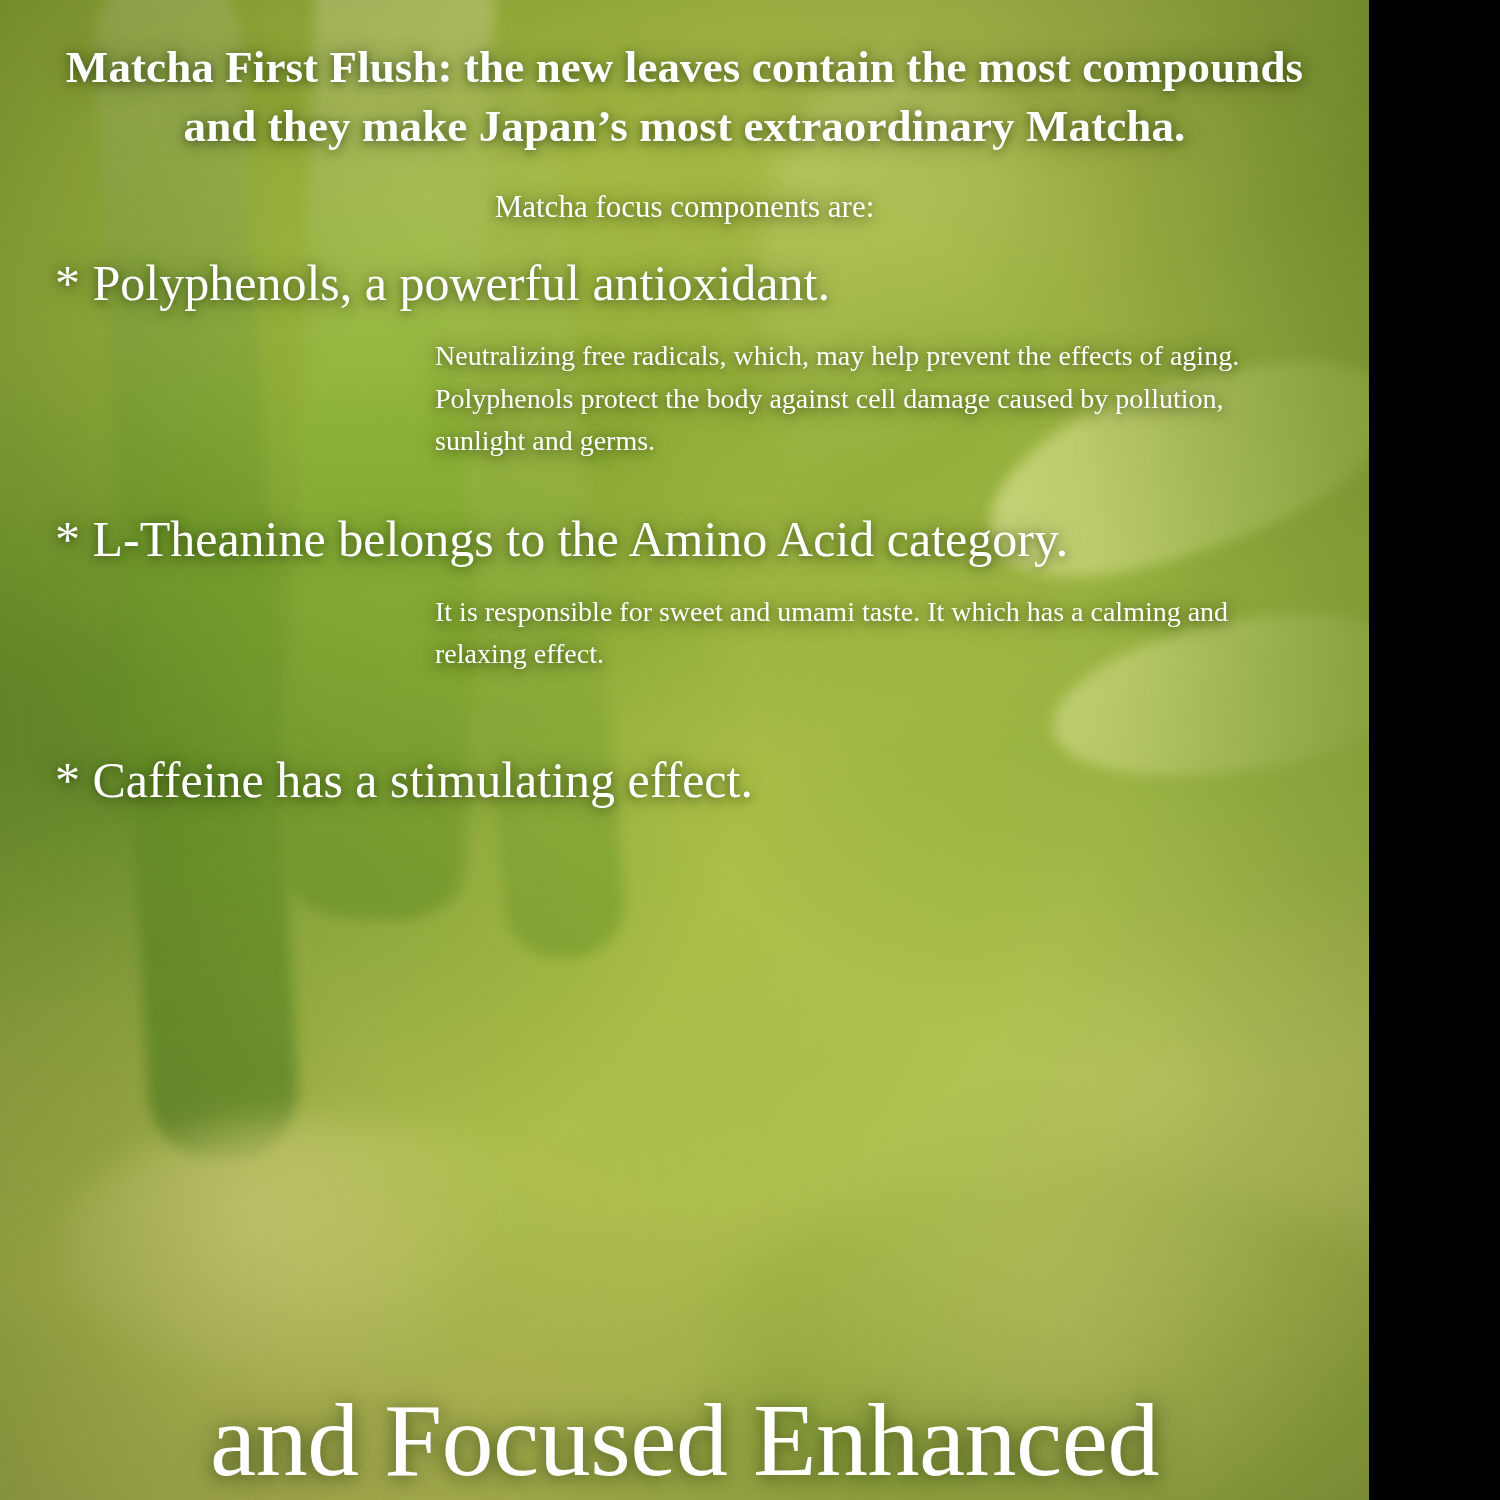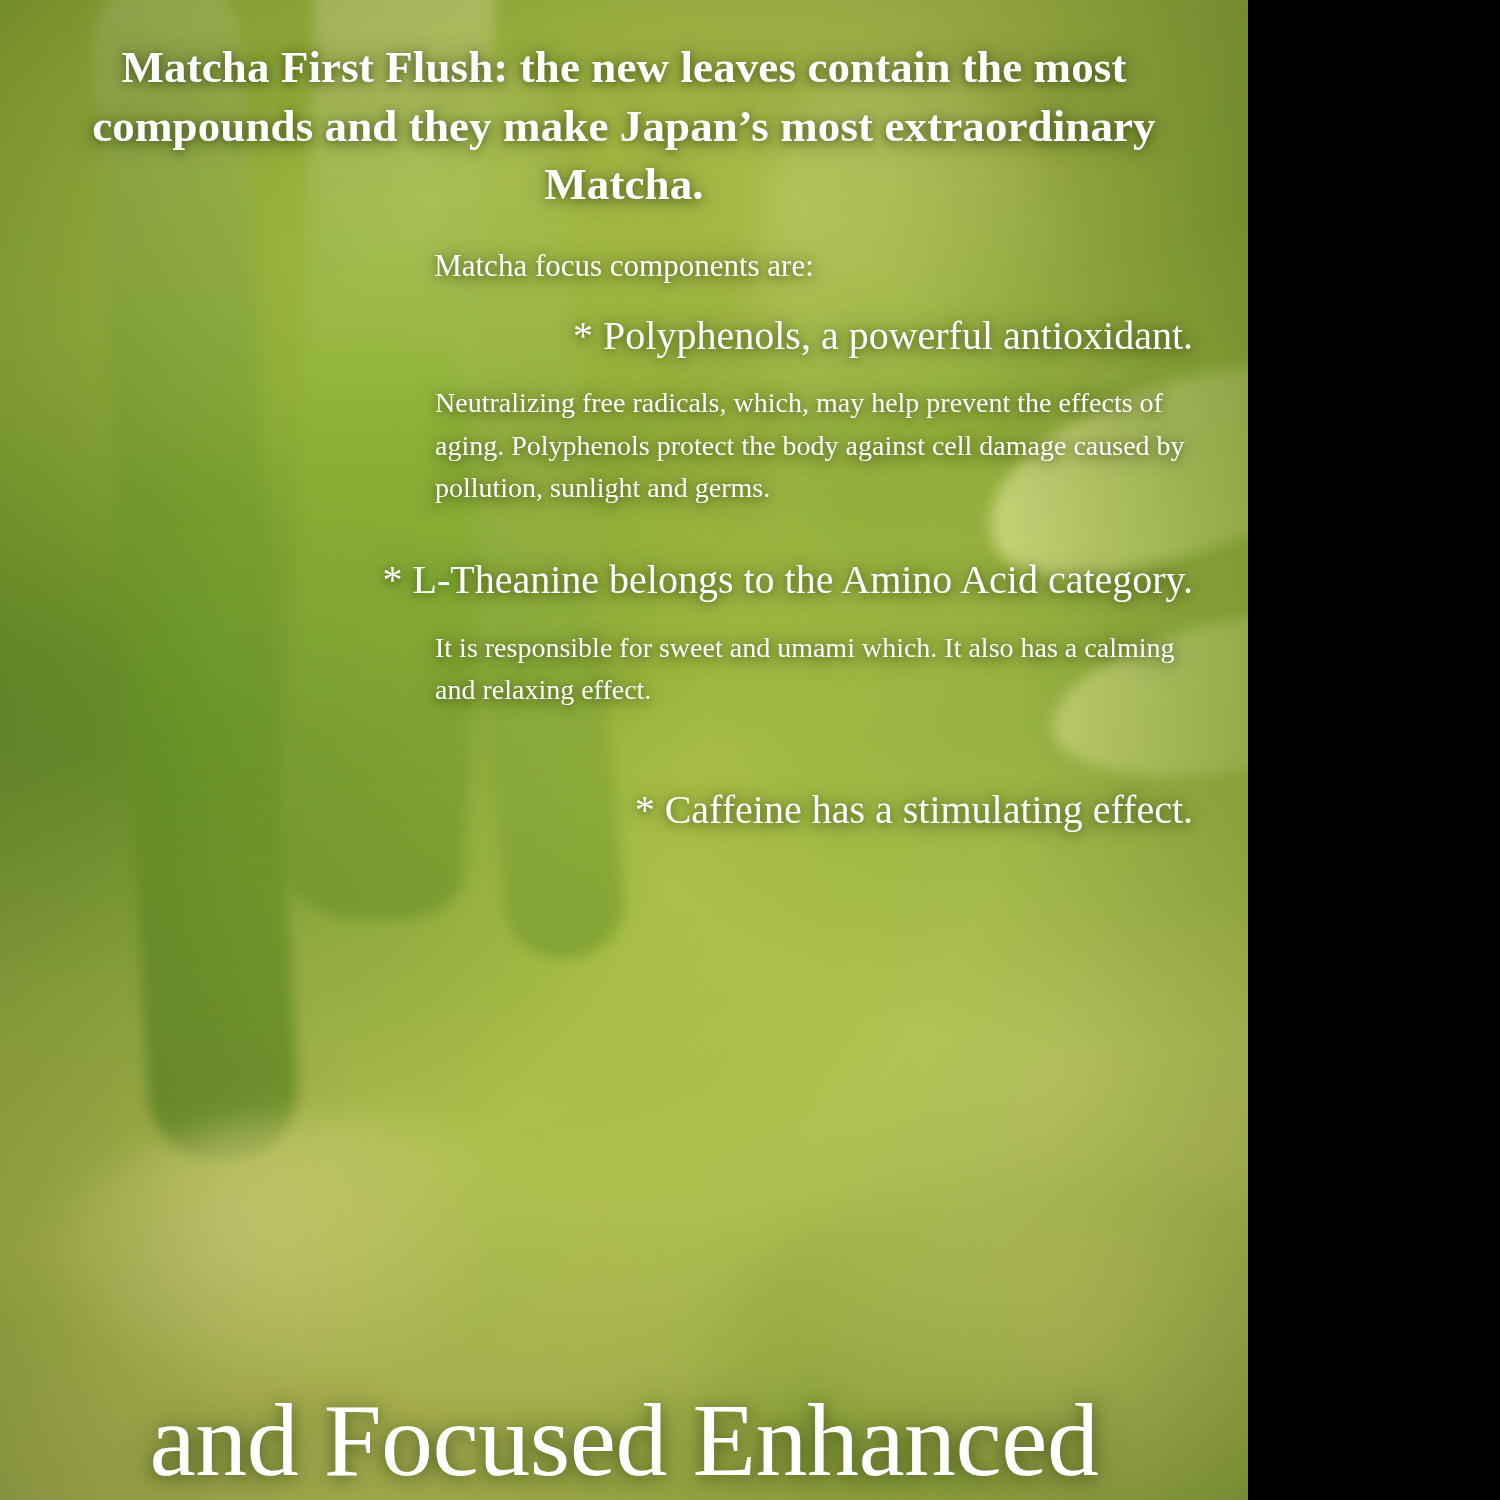--- a/index.html
+++ b/index.html
@@ -2,21 +2,21 @@
 <html><head>
 <meta charset="utf-8">
 <style>
   html, body {
     margin: 0;
     padding: 0;
     background: #000;
   }
   #poster {
     position: relative;
-    width: 1248px;
+    width: 1369px;
     height: 1500px;
     overflow: hidden;
     font-family: "Liberation Serif", "DejaVu Serif", serif;
     color: #ffffff;
   }
 
   
   .bg {
     position: absolute;
     inset: 0;
@@ -115,25 +115,24 @@
   }
 
   .subhead {
     font-size: 31px;
     text-align: center;
     margin-top: 34px;
     font-weight: normal;
   }
 
   .bullet {
-    font-size: 40px;
+    font-size: 50px;
     line-height: 1.12;
     margin-top: 30px;
     white-space: nowrap;
-    text-align: right;
   }
   .bullet.b2 { margin-top: 48px; }
   .bullet.b3 { margin-top: 76px; }
 
   .body-text {
     font-size: 28px;
     line-height: 1.52;
     margin-left: 380px;
     margin-top: 24px;
     max-width: 880px;
@@ -177,21 +176,21 @@
   <div class="content">
 
     <h1 class="headline">Matcha First Flush: the new leaves contain the most compounds and they make Japan’s most extraordinary Matcha.</h1>
 
     <div class="subhead">Matcha focus components are:</div>
 
     <div class="bullet b1">* Polyphenols, a powerful antioxidant.</div>
     <div class="body-text">Neutralizing free radicals, which, may help prevent the effects of aging. Polyphenols protect the body against cell damage caused by pollution, sunlight and germs.</div>
 
     <div class="bullet b2">* L-Theanine belongs to the Amino Acid category.</div>
-    <div class="body-text">It is responsible for sweet and umami which. It also has a calming and relaxing effect.</div>
+    <div class="body-text">It is responsible for sweet and umami taste. It which has a calming and relaxing effect.</div>
 
     <div class="bullet b3">* Caffeine has a stimulating effect.</div>
 
     <div class="footer">
       <span class="line2">and Focused Enhanced</span>
     </div>
 
   </div>
 </div>
 

